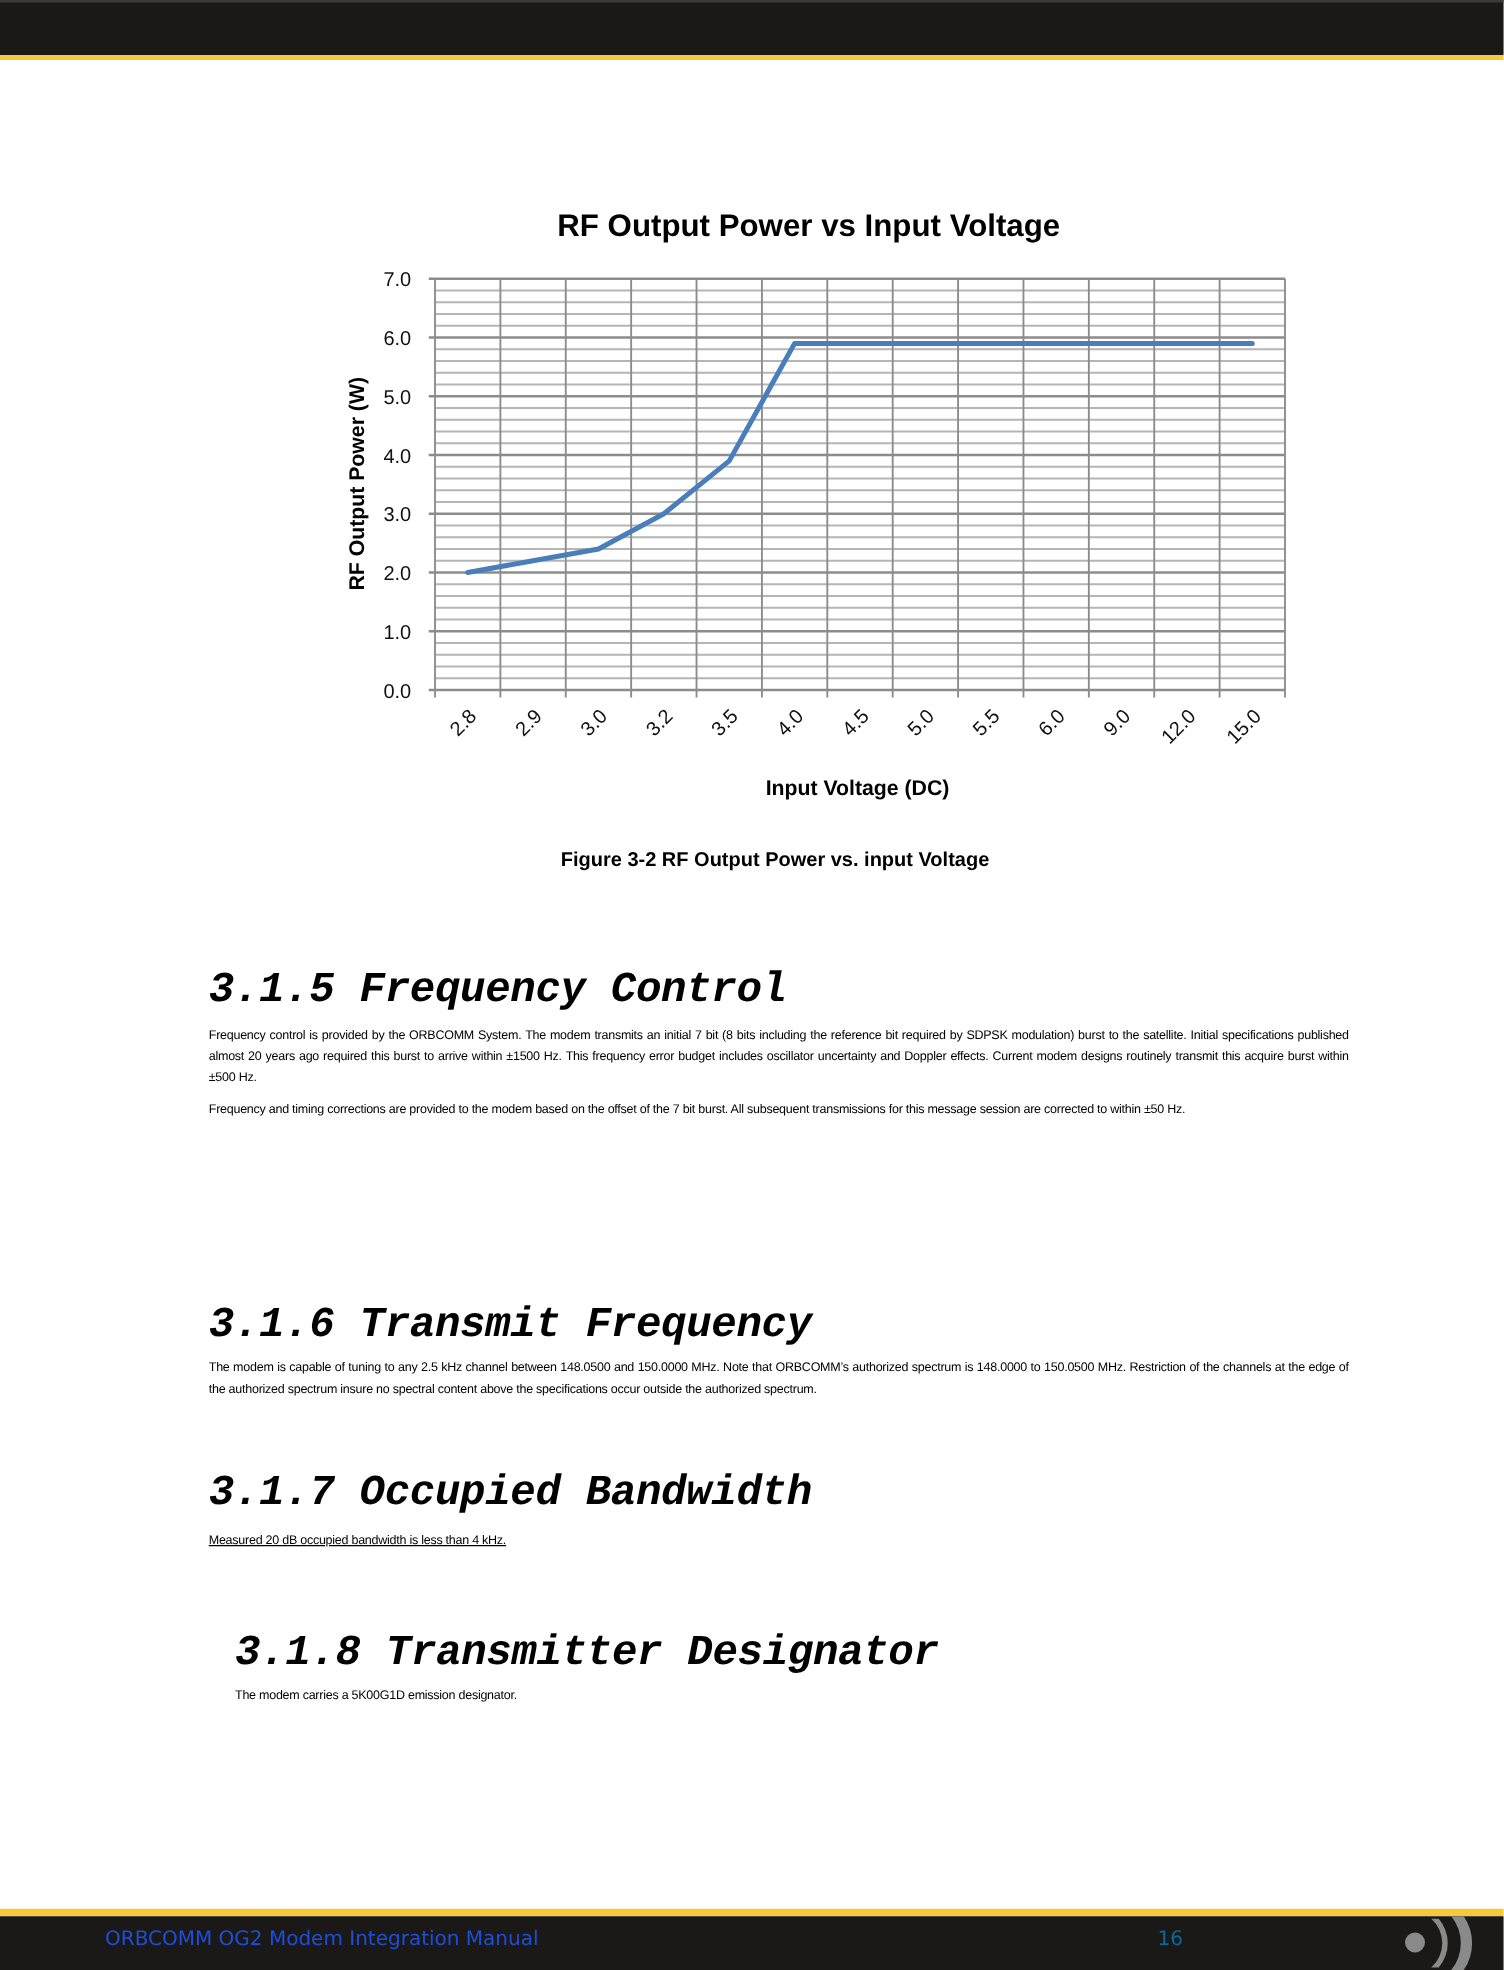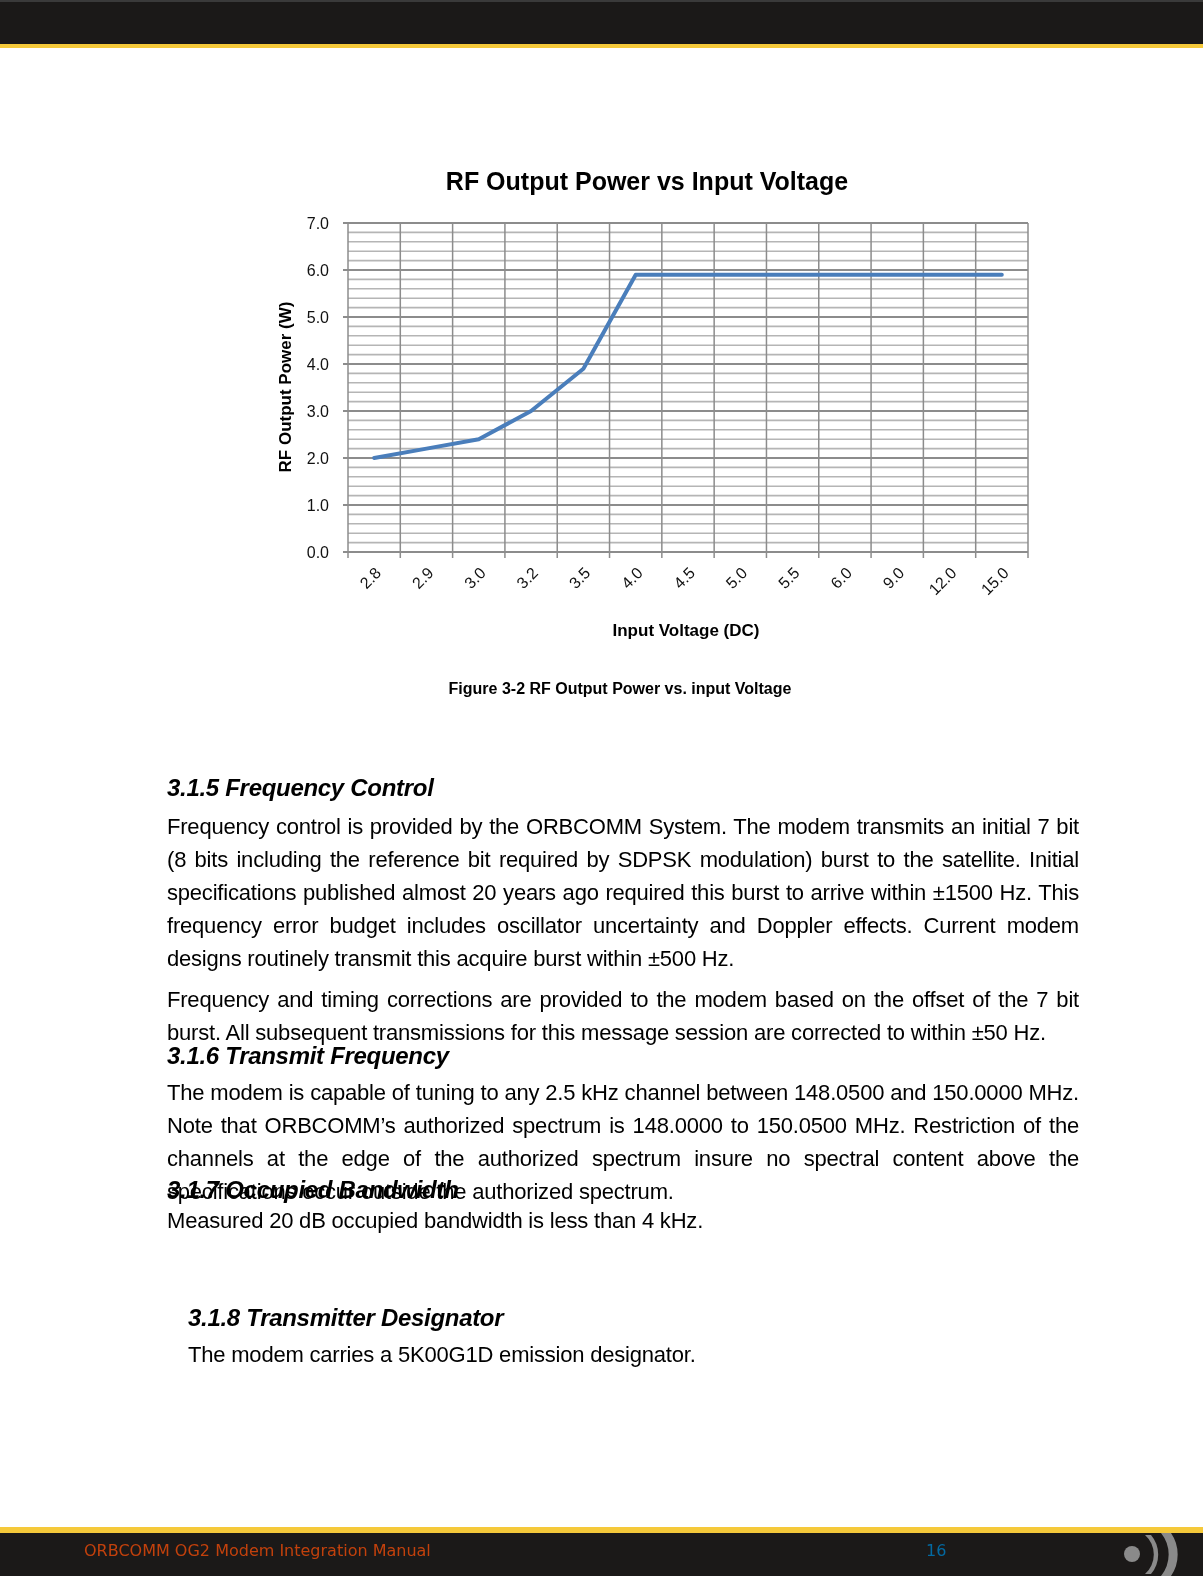--- a/index.html
+++ b/index.html
@@ -11,28 +11,28 @@
 
   .chart-wrap { position:absolute; left:0; top:150px; width:1203px; height:500px;margin-left:32px; }
   .chart-title { position:absolute; left:0; width:1230px; top:17px; text-align:center;
                  font-family:"Liberation Sans", sans-serif; font-weight:bold; font-size:25px; }
   svg text { font-family:"Liberation Sans", sans-serif; }
 
   .caption { position:absolute; left:0; width:1240px; top:680px; text-align:center;
              font-family:"Liberation Sans", sans-serif; font-weight:bold; font-size:16px; }
 
   .section { position:absolute; left:167px; width:912px; }
-  .h3 { font-family:Liberation Sans, sans-serif; font-weight:bold; font-style:italic;
-        font-size:24px; margin:0; letter-spacing:-0.3px; }
-  .para { font-family:"Liberation Sans", sans-serif; font-size:22px; line-height:33px;
+  .h3 { font-family:Liberation Mono, monospace; font-weight:bold; font-style:italic;
+        font-size:34px; margin:0; letter-spacing:-0.3px; }
+  .para { font-family:"Liberation Sans", sans-serif; font-size:10px; line-height:17px;
           text-align:justify; margin:0; letter-spacing:-0.2px; }
 
   .footer-stripe { position:absolute; left:0; top:1527px; width:1203px; height:6px; background:#f5c93a; }
   .footer-band { position:absolute; left:0; top:1533px; width:1203px; height:43px; background:#1b1918; }
-  .footer-title { position:absolute; left:84px; top:1541px; color:#c2410c;
+  .footer-title { position:absolute; left:84px; top:1541px; color:#1d4ed8;
                   font-family:"DejaVu Sans", sans-serif; font-size:16px; }
   .footer-page { position:absolute; left:926px; top:1541px; color:#0369a1;
                  font-family:"DejaVu Sans", sans-serif; font-size:16px; }
   .footer-logo { position:absolute; left:1105px; top:1533px; width:98px; height:43px; }
 </style>
 </head>
 <body>
 
 <div class="top-band"></div>
 <div class="top-stripe"></div>
@@ -135,21 +135,21 @@
   <p class="para" style="margin-top:8px;">Frequency and timing corrections are provided to the modem based on the offset of the 7 bit burst.  All subsequent transmissions for this message session are corrected to within ±50 Hz.</p>
 </div>
 
 <div class="section" style="top:1042px;">
   <h3 class="h3">3.1.6  Transmit Frequency</h3>
   <p class="para" style="margin-top:6px;">The modem is capable of tuning to any 2.5 kHz channel between 148.0500 and 150.0000 MHz.  Note that ORBCOMM’s authorized spectrum is 148.0000 to 150.0500 MHz.  Restriction of the channels at the edge of the authorized spectrum insure no spectral content above the specifications occur outside the authorized spectrum.</p>
 </div>
 
 <div class="section" style="top:1176px;">
   <h3 class="h3">3.1.7  Occupied Bandwidth</h3>
-  <p class="para" style="margin-top:0;">Measured 20 dB occupied bandwidth is less than 4 kHz.</p>
+  <p class="para" style="margin-top:10px;text-decoration:underline;">Measured 20 dB occupied bandwidth is less than 4 kHz.</p>
 </div>
 
 <div class="section" style="top:1304px;margin-left:21px;">
   <h3 class="h3">3.1.8  Transmitter Designator</h3>
   <p class="para" style="margin-top:6px;">The modem carries a 5K00G1D emission designator.</p>
 </div>
 
 <div class="footer-stripe"></div>
 <div class="footer-band"></div>
 <div class="footer-title">ORBCOMM OG2 Modem Integration Manual</div>

